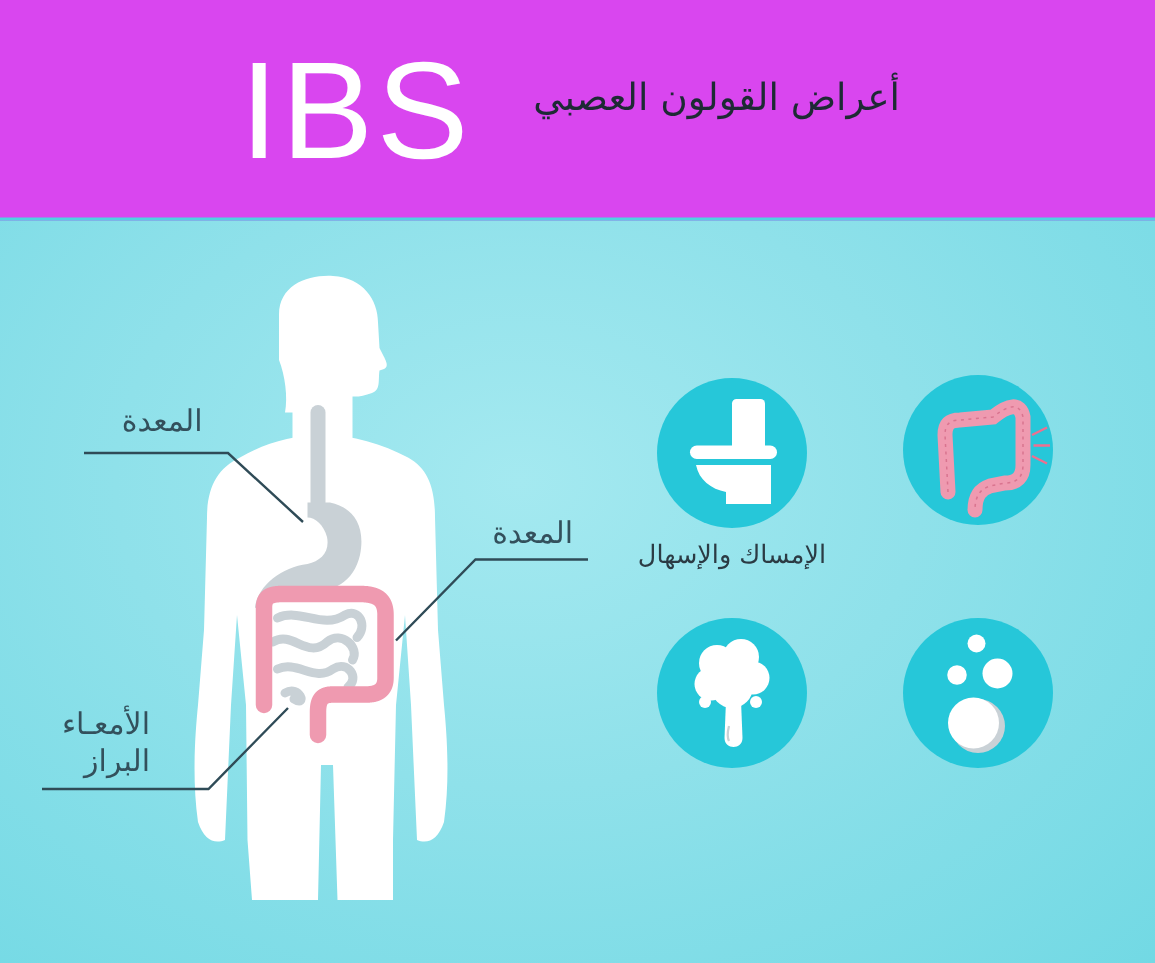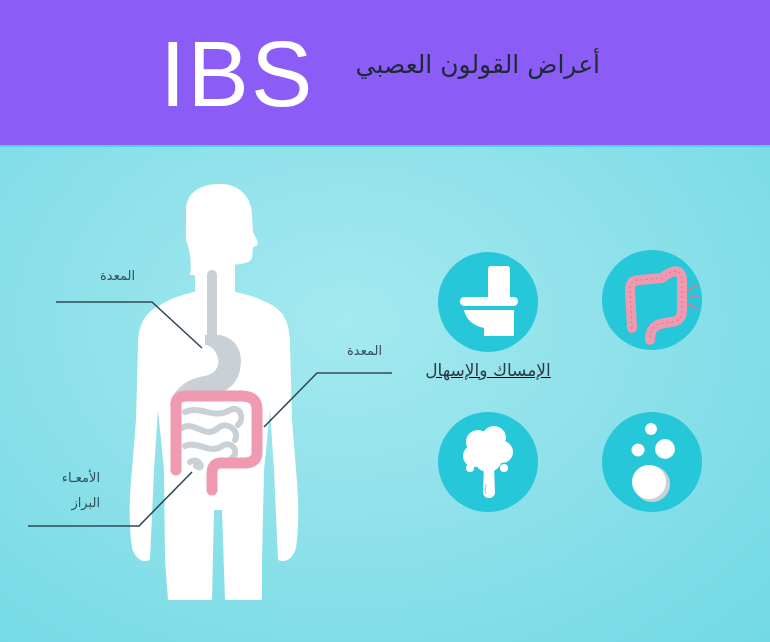--- a/index.html
+++ b/index.html
@@ -3,42 +3,42 @@
 <meta charset="utf-8">
 <style>
   html, body { margin: 0; padding: 0; }
   body {
     width: 770px; height: 642px; overflow: hidden; position: relative;
     font-family: "DejaVu Sans", sans-serif;
     background: radial-gradient(ellipse at 45% 50%, #a4e9f0 0%, #8fe1ea 45%, #72d9e4 100%);
   }
   .header {
     position: absolute; left: 0; top: 0; width: 770px; height: 145px;
-    background: #8b5cf6;
+    background: #d946ef;
     border-bottom: 2px solid #4fd2e1;
   }
   .ibs {
     position: absolute; left: 160px; top: 28px;
     font-family: "Liberation Sans", sans-serif;
     font-size: 92px; line-height: 92px; color: #ffffff; letter-spacing: 2px;
     font-weight: normal;
   }
   .title-ar {
     position: absolute; right: 170px; top: 50px;
     font-family: "DejaVu Sans", sans-serif; font-weight: normal;
     font-size: 25px; color: #1d2a34; direction: rtl;
   }
   .title-en {
     position: absolute; left: 314px; top: 88px;
     font-family: "Liberation Sans", sans-serif;
     font-size: 26px; color: #d9f6fa;
   }
   .figure { position: absolute; left: 0; top: 145px; width: 420px; height: 497px; }
   .label {
-    position: absolute; font-size: 13px; color: #33505c; direction: rtl;
+    position: absolute; font-size: 20px; color: #33505c; direction: rtl;
     font-family: "DejaVu Sans", sans-serif; text-align: right;
   }
   .symptom {
     position: absolute; width: 160px; text-align: center;
   }
   .symptom .circle {
     width: 100px; height: 100px; border-radius: 50%; background: #26c7d9;
     margin: 0 auto; position: relative; overflow: hidden;
   }
   .symptom .circle svg { position: absolute; left: 0; top: 0; }
@@ -99,21 +99,21 @@
     <svg width="100" height="100" viewBox="0 0 100 100">
       <path d="M30,78 L28,40 C28,34 30,30 38,30 L60,28 C70,20 78,18 80,28 L80,60 C80,68 76,72 68,72 L58,74 C52,76 48,80 48,90" fill="none" stroke="#ef9ab0" stroke-width="10" stroke-linecap="round"></path>
       <path d="M30,78 L28,40 C28,34 30,30 38,30 L60,28 C70,20 78,18 80,28 L80,60 C80,68 76,72 68,72 L58,74 C52,76 48,80 48,90" fill="none" stroke="#d9748f" stroke-width="1" stroke-dasharray="2 3"></path>
       <line x1="86" y1="40" x2="96" y2="35" stroke="#ef6f8f" stroke-width="1.6"></line>
       <line x1="87" y1="47" x2="98" y2="47" stroke="#ef6f8f" stroke-width="1.6"></line>
       <line x1="86" y1="54" x2="96" y2="59" stroke="#ef6f8f" stroke-width="1.6"></line>
     </svg>
   </div>
 </div>
 
-<div class="symptom" style="left:408px; top:252px;text-decoration:underline;">
+<div class="symptom" style="left:408px; top:252px;">
   <div class="circle">
     <svg width="100" height="100" viewBox="0 0 100 100">
       <rect x="50" y="14" width="22" height="34" rx="3" fill="#ffffff"></rect>
       <rect x="22" y="45" width="58" height="9" rx="4.5" fill="#ffffff"></rect>
       <path d="M26,58 L76,58 L76,84 L46,84 L46,76 C36,74 28,68 26,58 Z" fill="#ffffff"></path>
     </svg>
   </div>
   <div class="caption">الإمساك والإسهال</div>
 </div>
 

